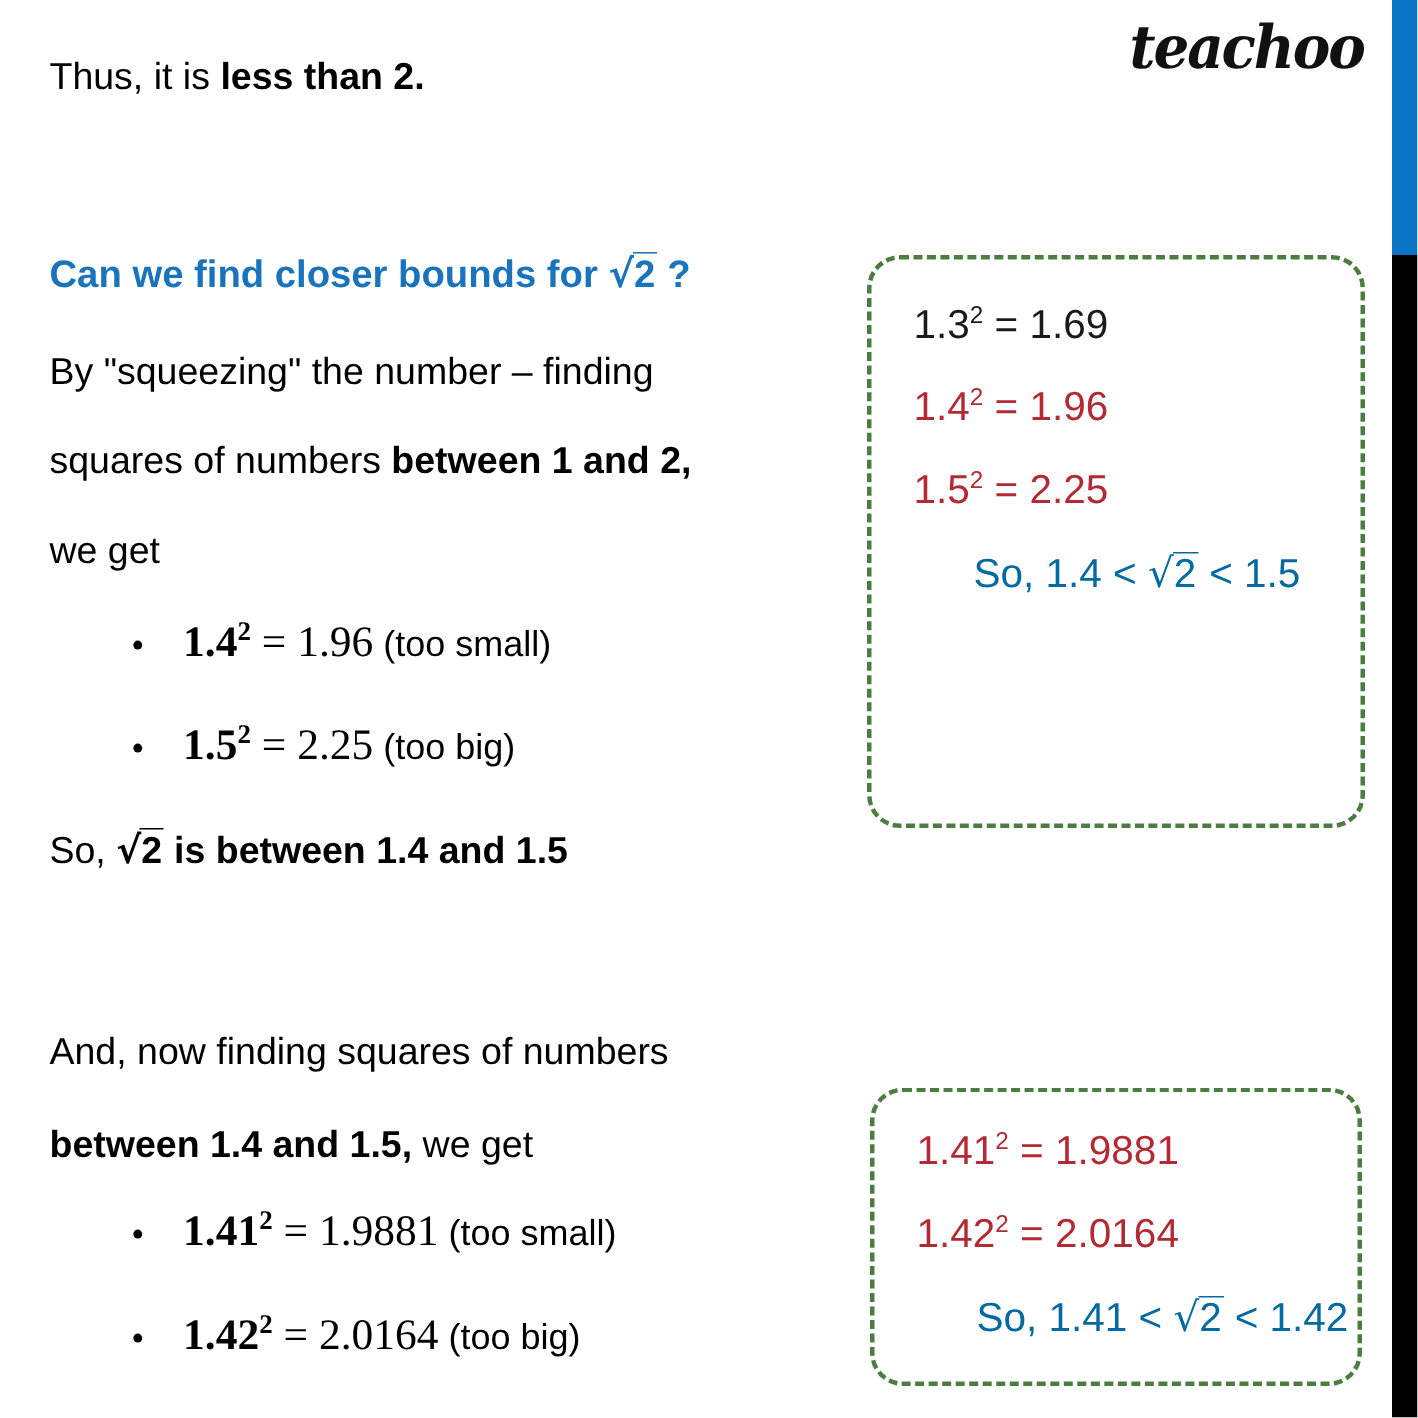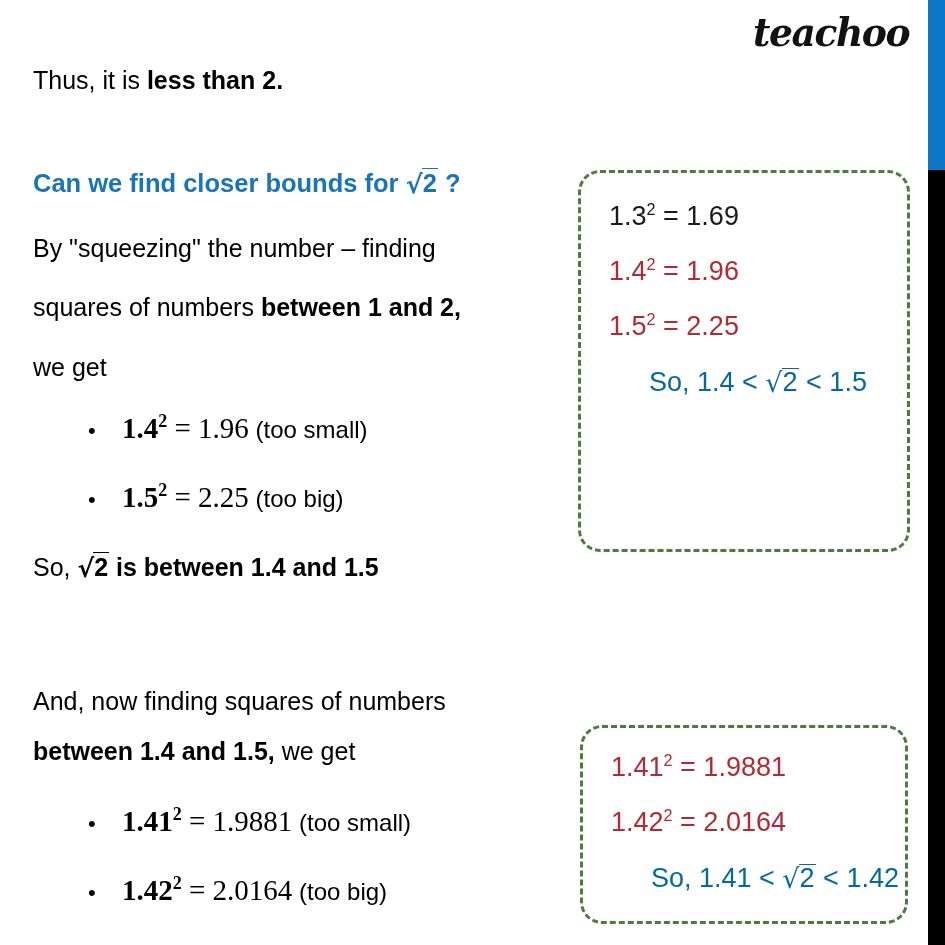--- a/index.html
+++ b/index.html
@@ -58,21 +58,21 @@
   }
 
   .body-line {
     font-size: 25px;
     line-height: 1.05;
     color: #000000;
     white-space: nowrap;
   }
   .body-line b { font-weight: 700; }
 
-  #line-thus { top: 38px; margin-top: 29px; }
+  #line-thus { top: 38px; }
 
   #heading-closer-bounds {
     top: 168px;
     font-size: 25.5px;
     font-weight: 700;
     color: #1A74BC;
     white-space: nowrap;
   }
 
   #para-squeeze { top: 235px; }
@@ -119,21 +119,21 @@
 
   #conclusion-1 {
     top: 552px;
     font-size: 25px;
     font-weight: 700;
     white-space: nowrap;
   }
   #conclusion-1 .notbold { font-weight: 400; }
 
   #para-and-now { top: 688px; }
-  #para-and-now .ln { margin-bottom: 24px; }
+  #para-and-now .ln { margin-bottom: 36px; }
   #para-and-now .ln:last-child { margin-bottom: 0; }
 
   
   .rad {
     display: inline-block;
     position: relative;
     white-space: nowrap;
   }
   .rad > .sign {
     display: inline-block;

